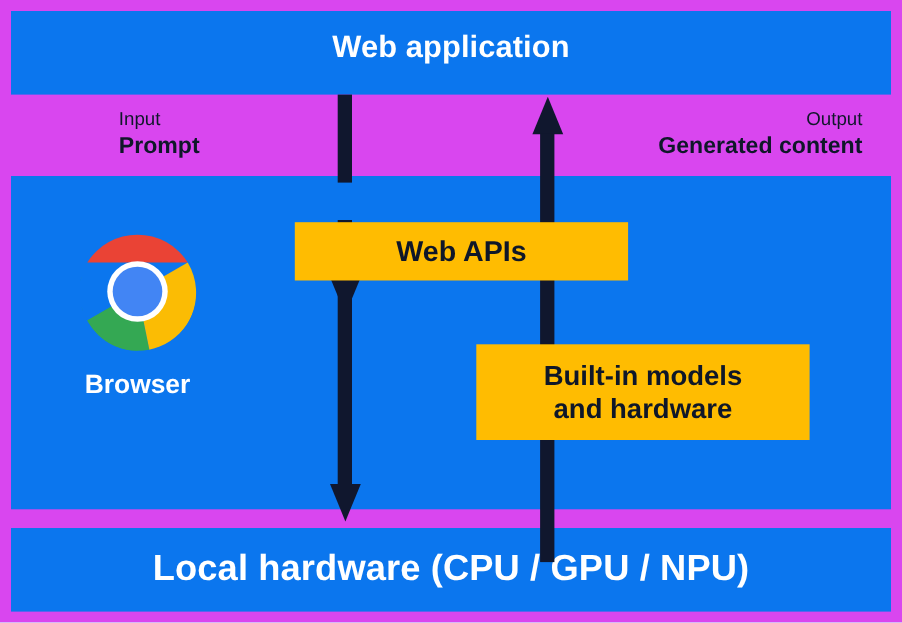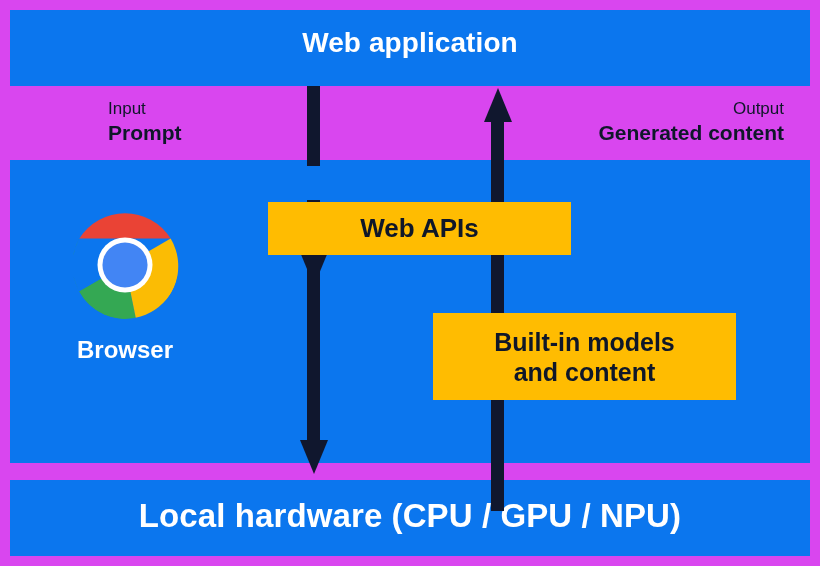--- a/index.html
+++ b/index.html
@@ -123,17 +123,17 @@
     <span id="browser-label">Browser</span>
   </div>
 
   <div class="component-box" id="box-web-apis" style="background: rgb(255, 188, 1);">
     <span>Web APIs</span>
   </div>
 
   <div class="component-box" id="box-builtin-models" style="background: rgb(255, 188, 1);">
     <span>
       <span>Built-in models</span><br>
-      <span>and content</span>
+      <span>and hardware</span>
     </span>
   </div>
 
 </div>
 
 </body></html>

